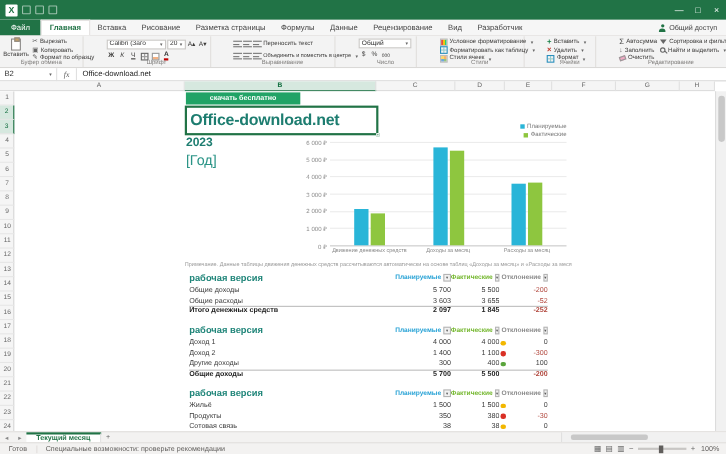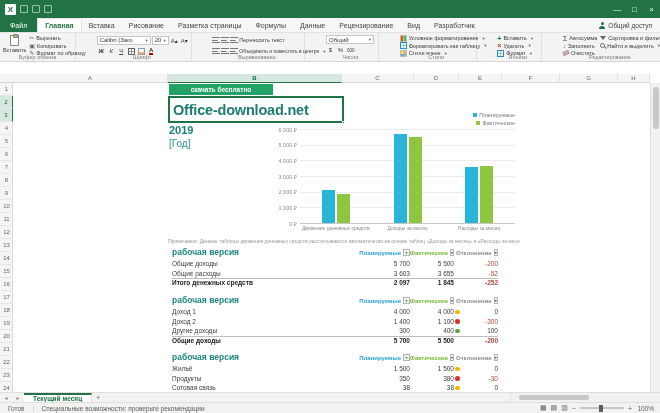--- a/index.html
+++ b/index.html
@@ -105,21 +105,21 @@
   
   #grid { position:absolute; left:0; top:83px; width:650px; height:309px; background:#fff; overflow:hidden; }
   #banner { position:absolute; left:169px; top:1px; width:104px; height:11px; background:#21a366;
     color:#fff; font-size:6.5px; font-weight:bold; display:flex; align-items:center; justify-content:center; }
   #titlebox { position:absolute; left:168px; top:13px; width:176px; height:27px; border:2px solid #217346;
     display:flex; align-items:center; padding-left:3px; background:#fff; }
   #titlebox .handle { position:absolute; right:-3px; bottom:-3px; width:3.5px; height:3.5px;
     background:#217346; border:1px solid #fff; }
   #sitetitle { font-size:14.5px; font-weight:bold; color:#1d7d70; letter-spacing:-0.2px; white-space:nowrap; }
   #year { position:absolute; left:169px; top:41px; font-size:11px; font-weight:bold; color:#1d7d70; }
-  #yearcap { position:absolute; left:169px; top:55px; font-size:10px; color:#2a9486; }
+  #yearcap { position:absolute; left:169px; top:55px; font-size:13px; color:#2a9486; }
   #note { position:absolute; left:168px; top:155px; width:352px; font-size:5px; color:#9a9a9a;
     white-space:nowrap; overflow:hidden; }
 
   #chart { position:absolute; left:0; top:0; width:650px; height:309px; }
   .gridline { position:absolute; height:1px; }
   .ylab { position:absolute; width:45px; text-align:right; font-size:5.5px; color:#8a8a8a; }
   .legend-line { position:absolute; display:flex; align-items:center; justify-content:flex-end; gap:2px;
     font-size:5.5px; color:#777; }
   .legend-swatch { width:4.5px; height:4.5px; display:inline-block; }
   .bar { position:absolute; }
@@ -361,20 +361,28 @@
         <div class="sbtn">
             <span class="i-mag"></span>
             <span>Найти и выделить</span>
             <span class="arr">▾</span>
           </div>
       </div>
       <div class="rg-label">Редактирование</div>
     </div>
   </div>
 
+  <div id="formulabar">
+    <div class="namebox">
+        <span>B2</span>
+        <span class="arr">▾</span>
+      </div>
+    <div class="fxicon">fx</div>
+    <div class="fvalue">Office-download.net</div>
+  </div>
 
   <div id="colheaders">
       <div class="colhdr" style="left: 13px; width: 155px;">A</div>
       <div class="colhdr sel" style="left: 168px; width: 174px;">B</div>
       <div class="colhdr" style="left: 342px; width: 72px;">C</div>
       <div class="colhdr" style="left: 414px; width: 45px;">D</div>
       <div class="colhdr" style="left: 459px; width: 43px;">E</div>
       <div class="colhdr" style="left: 502px; width: 58px;">F</div>
       <div class="colhdr" style="left: 560px; width: 58px;">G</div>
       <div class="colhdr" style="left: 618px; width: 32px;">H</div>
@@ -408,21 +416,21 @@
         <div class="rowhdr" style="top: 299px;">24</div>
       </div>
 
     <div id="banner">скачать бесплатно</div>
 
     <div id="titlebox">
       <span id="sitetitle">Office-download.net</span>
       <span class="handle"></span>
     </div>
 
-    <div id="year">2019</div>
+    <div id="year">2023</div>
     <div id="yearcap">[Год]</div>
 
     <div id="chart">
         <div class="gridline" style="left: 300px; width: 215px; top: 140px; background: rgb(201, 201, 201);"></div>
         <div class="ylab" style="left: 252px; top: 136.5px;">0 ₽</div>
         <div class="gridline" style="left: 300px; width: 215px; top: 124.3px; background: rgb(236, 236, 236);"></div>
         <div class="ylab" style="left: 252px; top: 120.8px;">1 000 ₽</div>
         <div class="gridline" style="left: 300px; width: 215px; top: 108.7px; background: rgb(236, 236, 236);"></div>
         <div class="ylab" style="left: 252px; top: 105.2px;">2 000 ₽</div>
         <div class="gridline" style="left: 300px; width: 215px; top: 93px; background: rgb(236, 236, 236);"></div>

